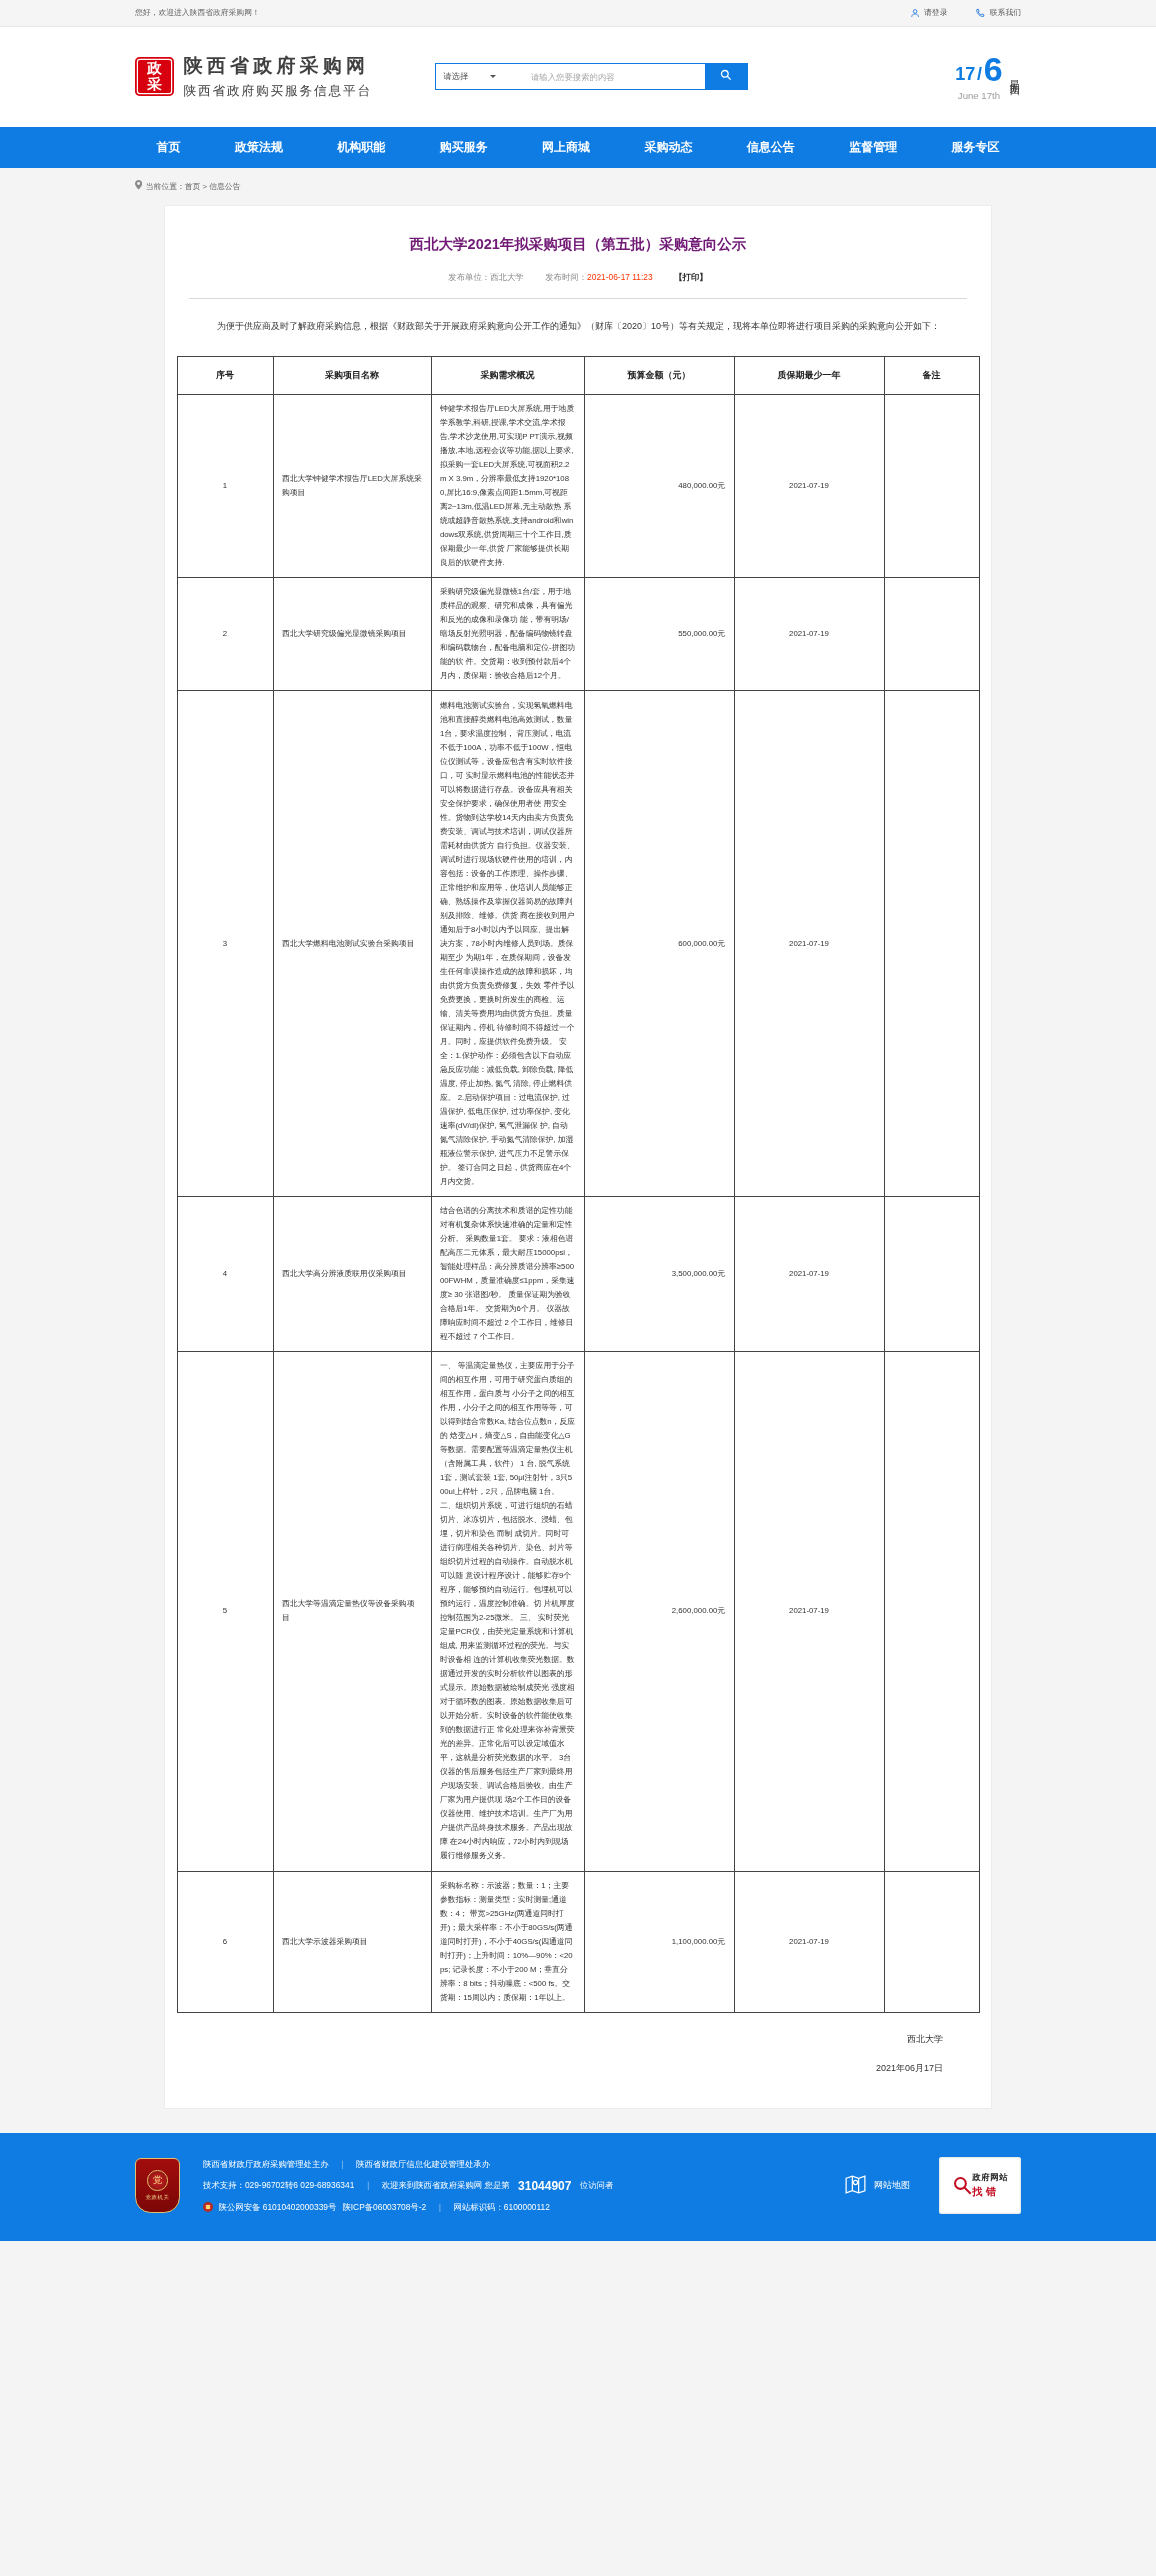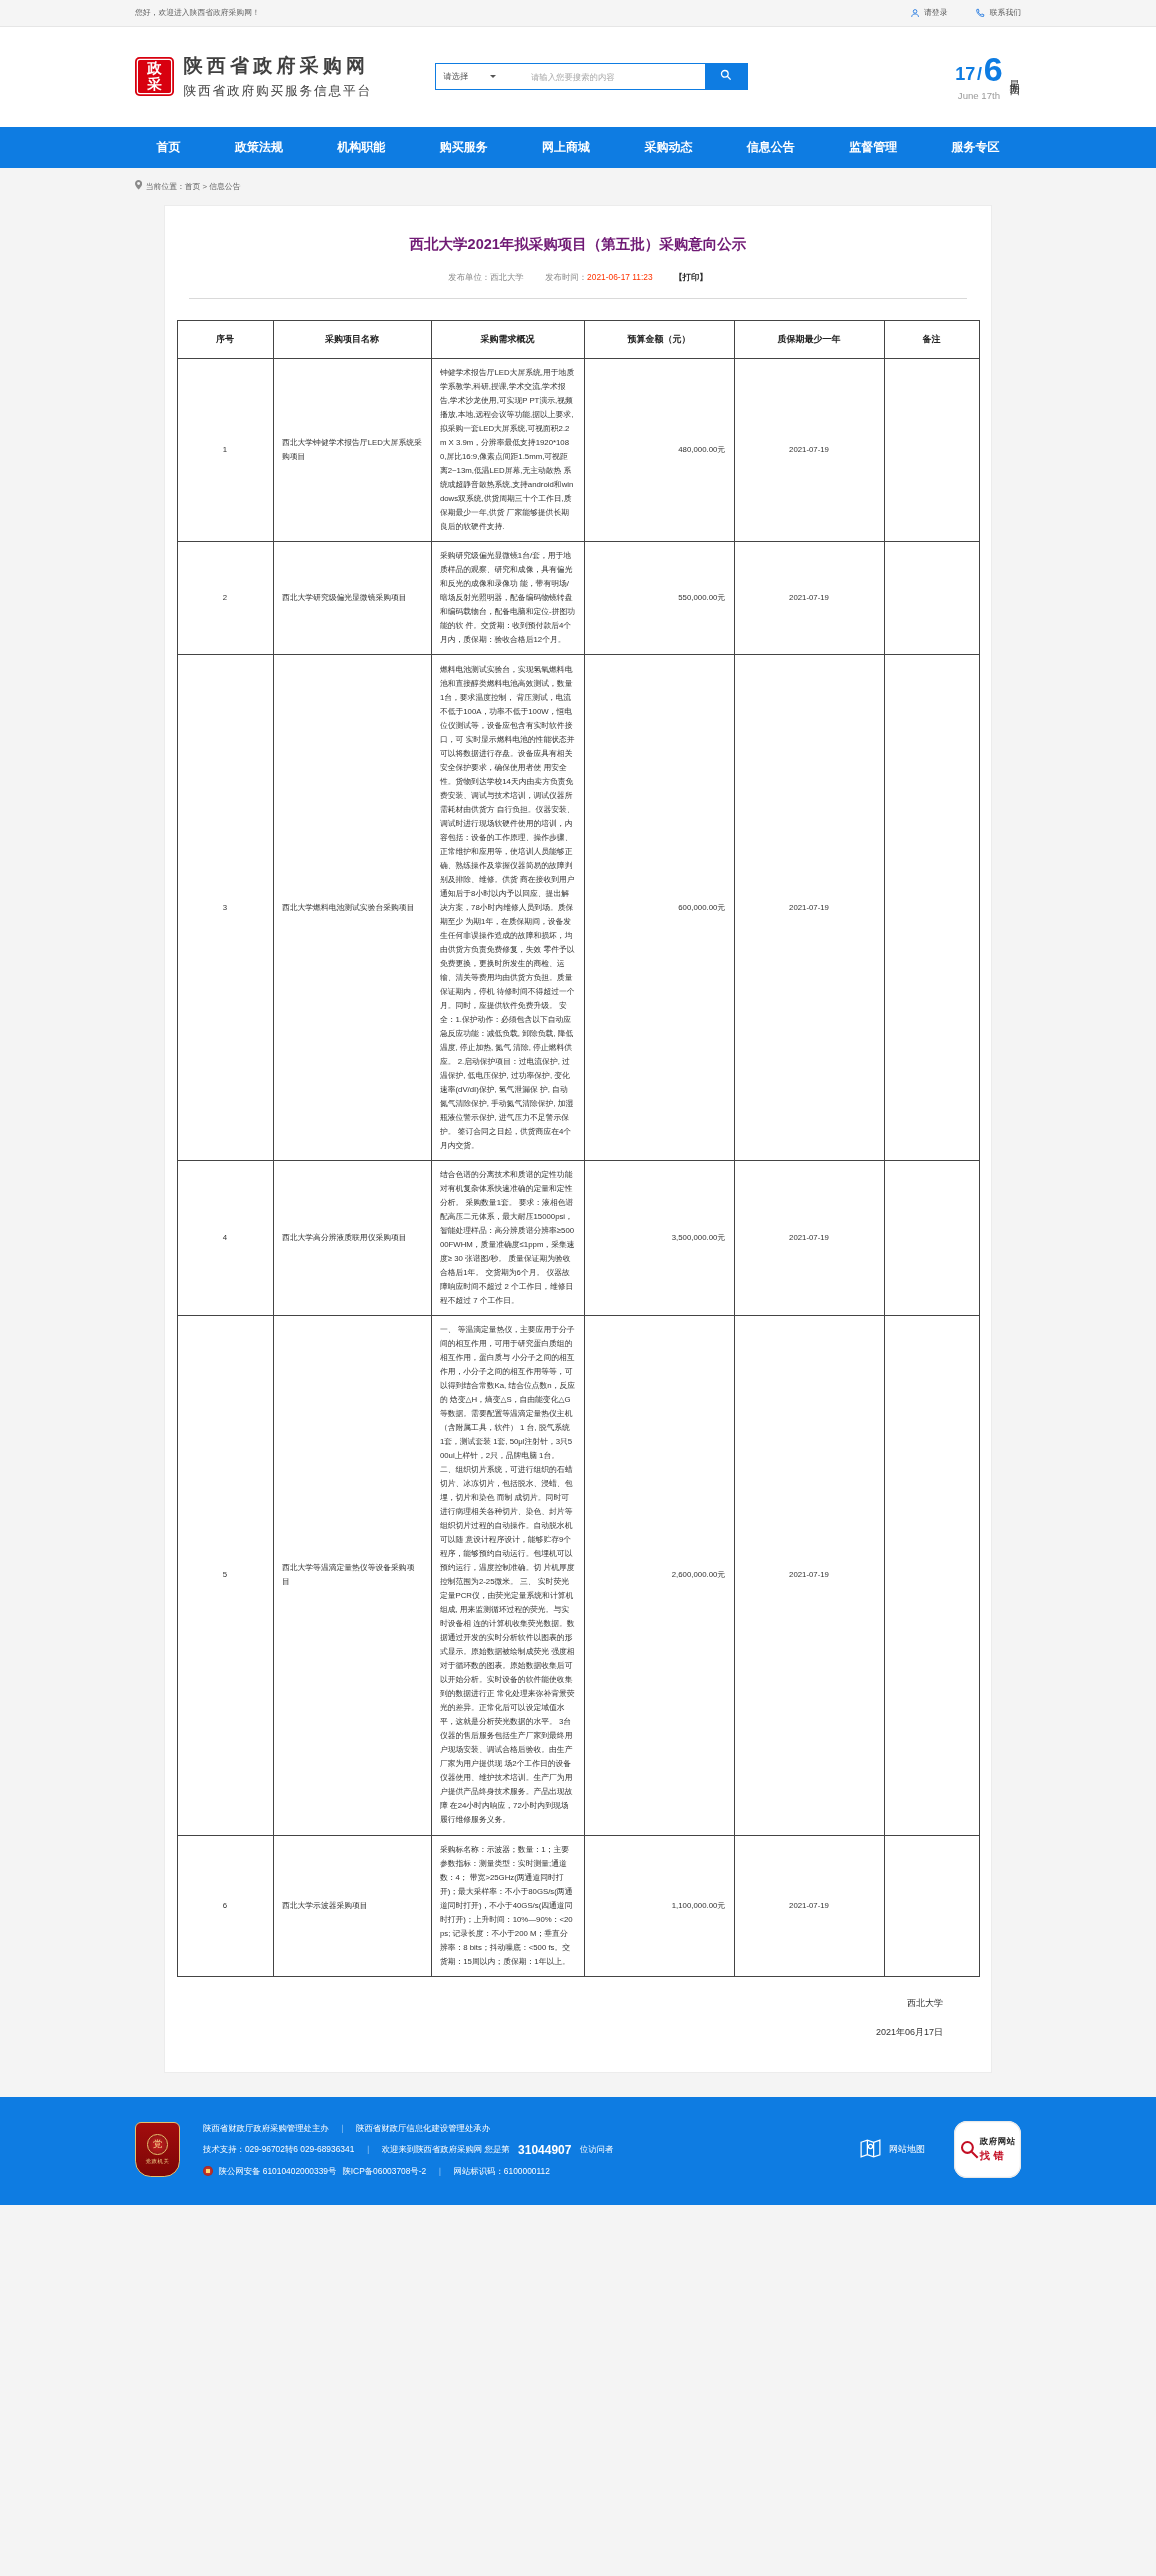--- a/index.html
+++ b/index.html
@@ -78,21 +78,21 @@
                  display:flex; align-items:center; justify-content:center; color:#f2d48a; font-size:9.6px; }
   .emblem-label { color:#f2d48a; font-size:5.4px; letter-spacing:0.6px; }
   .foot-lines { margin-left:23px; font-size:8.4px; }
   .foot-line { margin-top:9px; display:flex; align-items:center; gap:6px; white-space:nowrap; }
   .foot-line:first-child { margin-top:0; }
   .sep { opacity:.65; padding:0 3.6px; }
   .visitor-count { font-size:12px; font-weight:bold; padding:0 2.4px; }
   .gongan-dot { width:9.6px; height:9.6px; border-radius:50%; background:radial-gradient(#ffd76e 35%, #c8342a 36%, #8a1f1f); flex:0 0 auto; }
   .foot-right { margin-left:auto; display:flex; align-items:center; gap:29px; }
   .sitemap { display:flex; align-items:center; gap:6px; font-size:9px; color:#fff; cursor:pointer; }
-  .err-badge { width:67px; height:57px; background:#fff; border-radius:13px; display:flex; align-items:center; justify-content:center; gap:0; cursor:pointer; box-shadow:0 0 0 1.2px #e9e9e9 inset; }
+  .err-badge { width:82px; height:57px; background:#fff; border-radius:3px; display:flex; align-items:center; justify-content:center; gap:0; cursor:pointer; box-shadow:0 0 0 1.2px #e9e9e9 inset; }
   .err-left svg { display:block; }
   .err-texts { display:flex; flex-direction:column; gap:2.4px; }
   .err-t1 { color:#222; font-weight:bold; font-size:8.4px; letter-spacing:0.6px; }
   .err-t2 { color:#c30d23; font-weight:bold; font-size:10.2px; letter-spacing:3.6px; }
 </style>
 </head>
 <body>
 
 <div class="topbar">
   <div class="inner">
@@ -195,20 +195,21 @@
       <span>发布单位：</span><span>西北大学</span>
     </span>
     <span class="seg">
       <span>发布时间：</span><span class="time-val">2021-06-17 11:23</span>
     </span>
     <span class="seg print-btn">【打印】</span>
   </div>
 
   <hr class="rule">
 
+  <p class="intro">为便于供应商及时了解政府采购信息，根据《财政部关于开展政府采购意向公开工作的通知》（财库〔2020〕10号）等有关规定，现将本单位即将进行项目采购的采购意向公开如下：</p>
 
   <table class="proc">
     <colgroup>
       <col class="c-no">
         <col class="c-name">
         <col class="c-demand">
         <col class="c-budget">
         <col class="c-time">
         <col class="c-remark">
     </colgroup>

